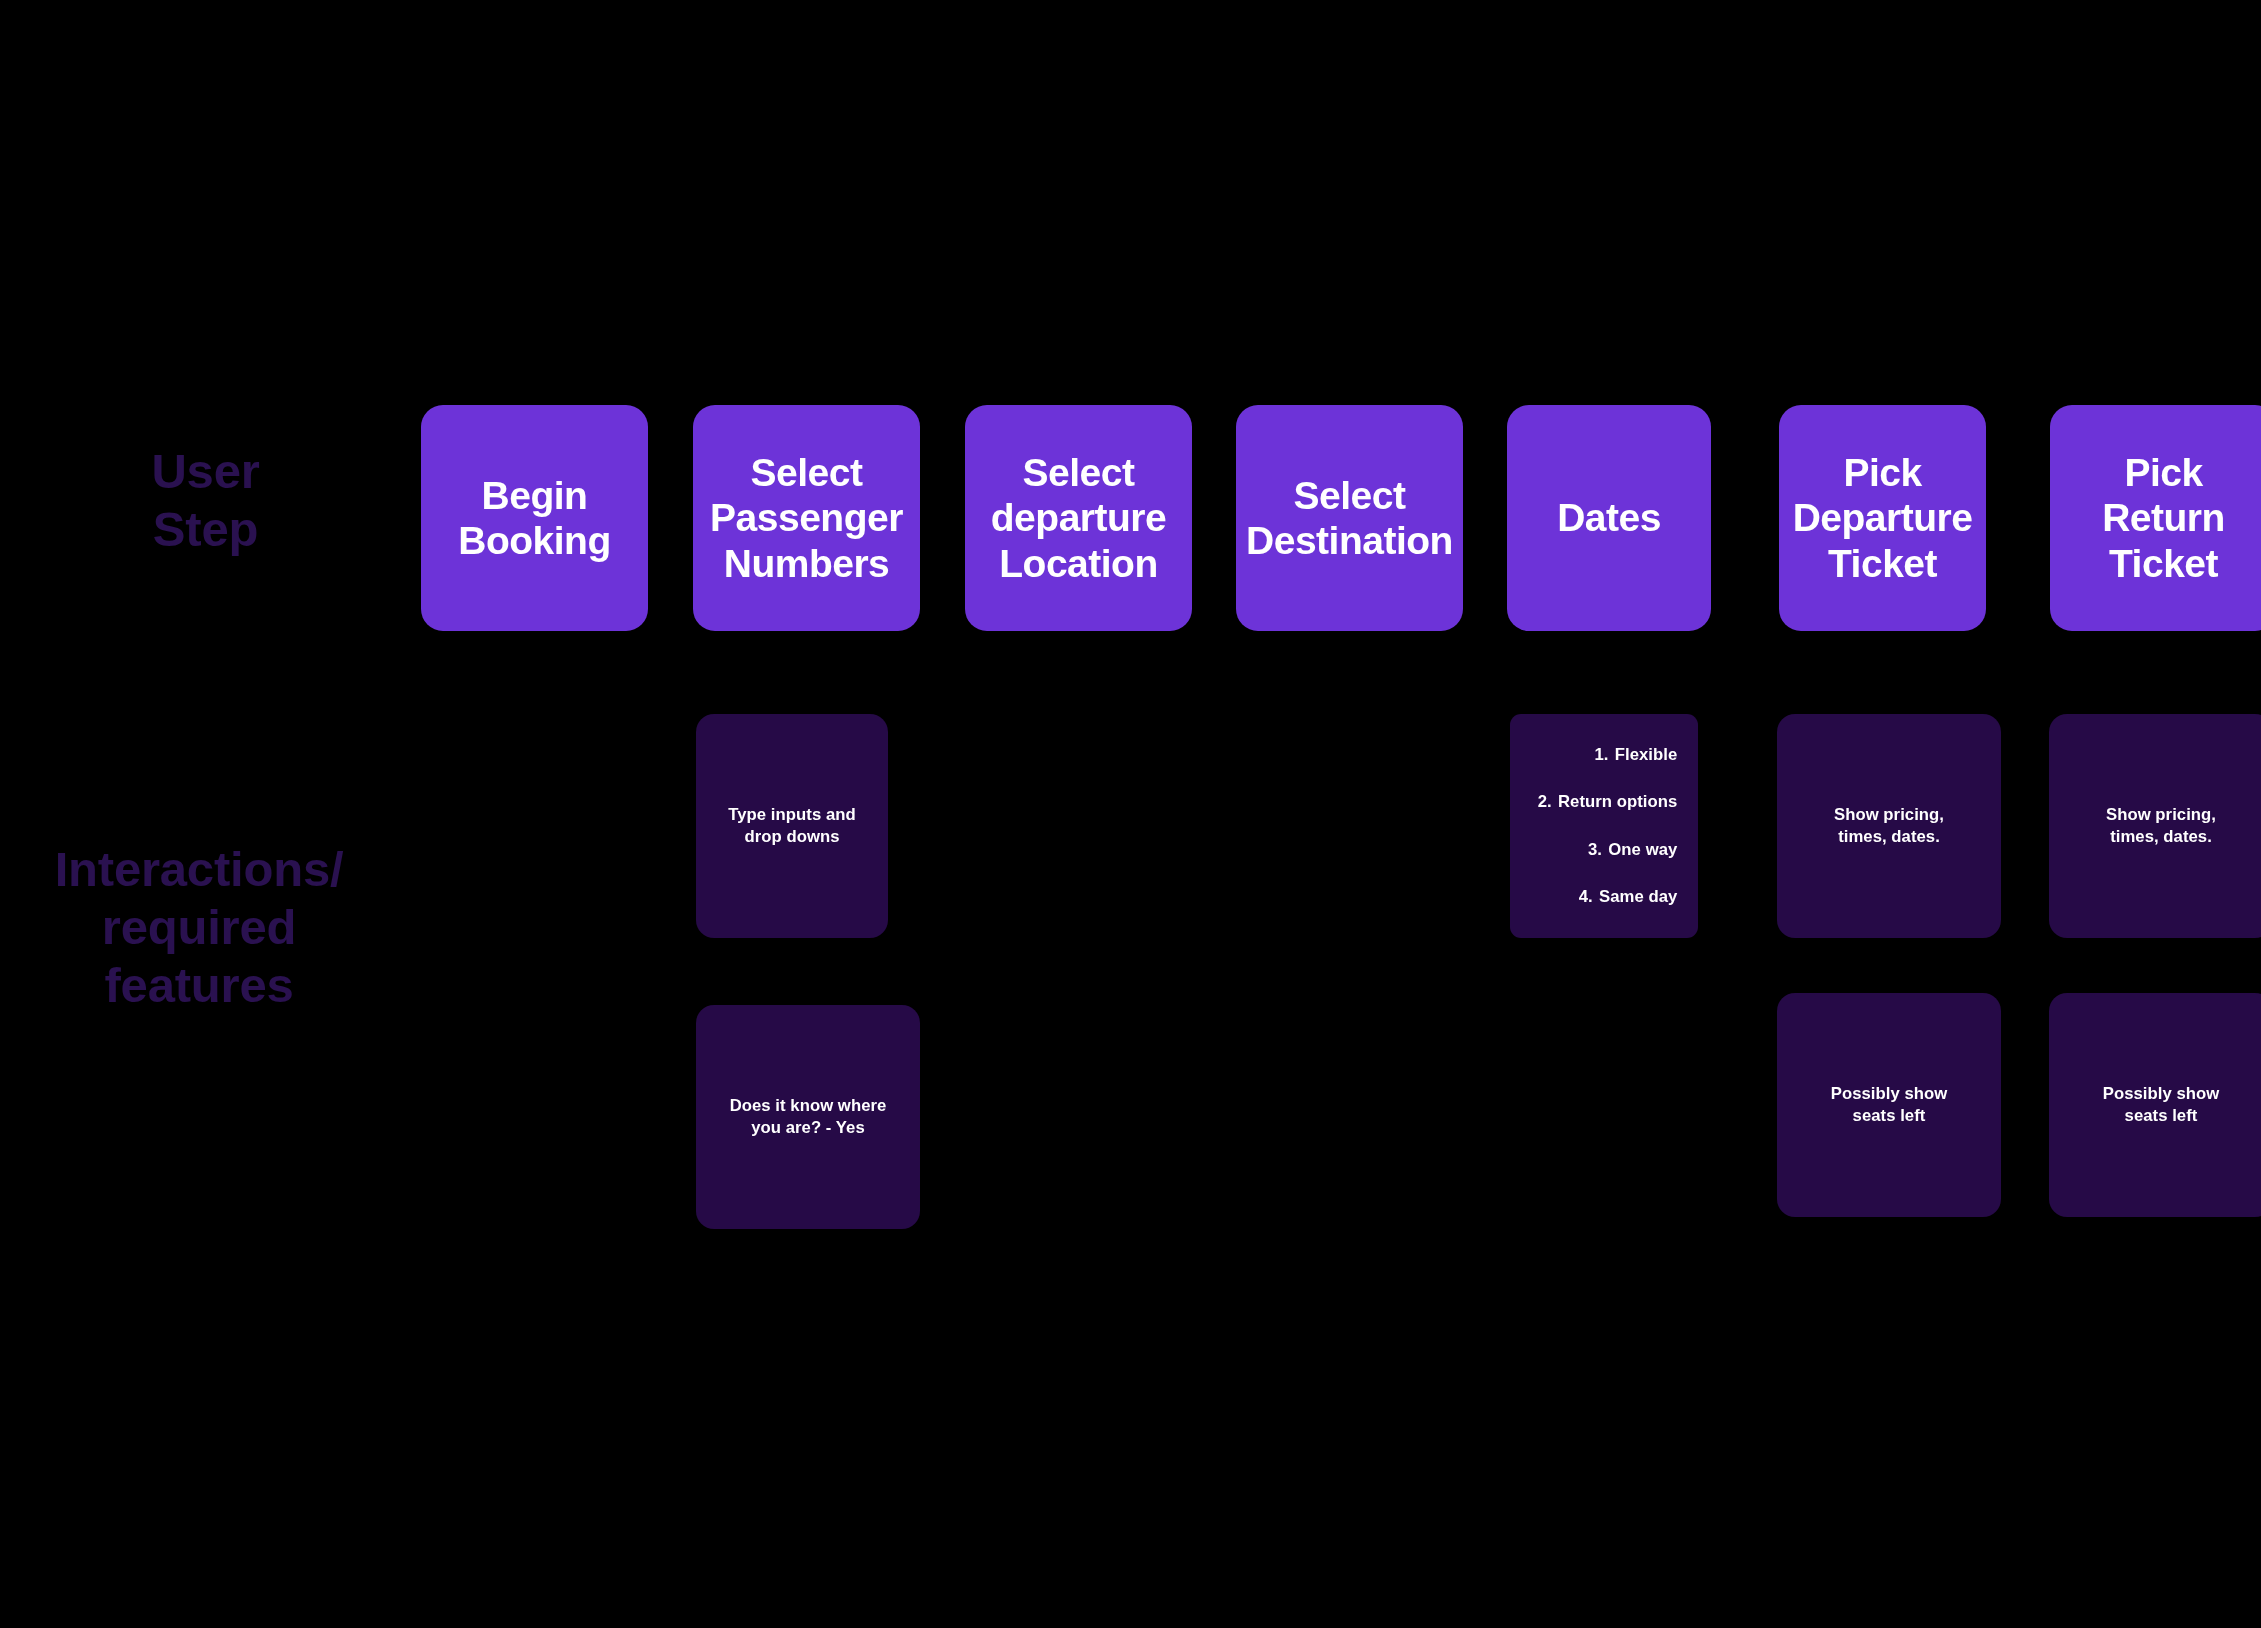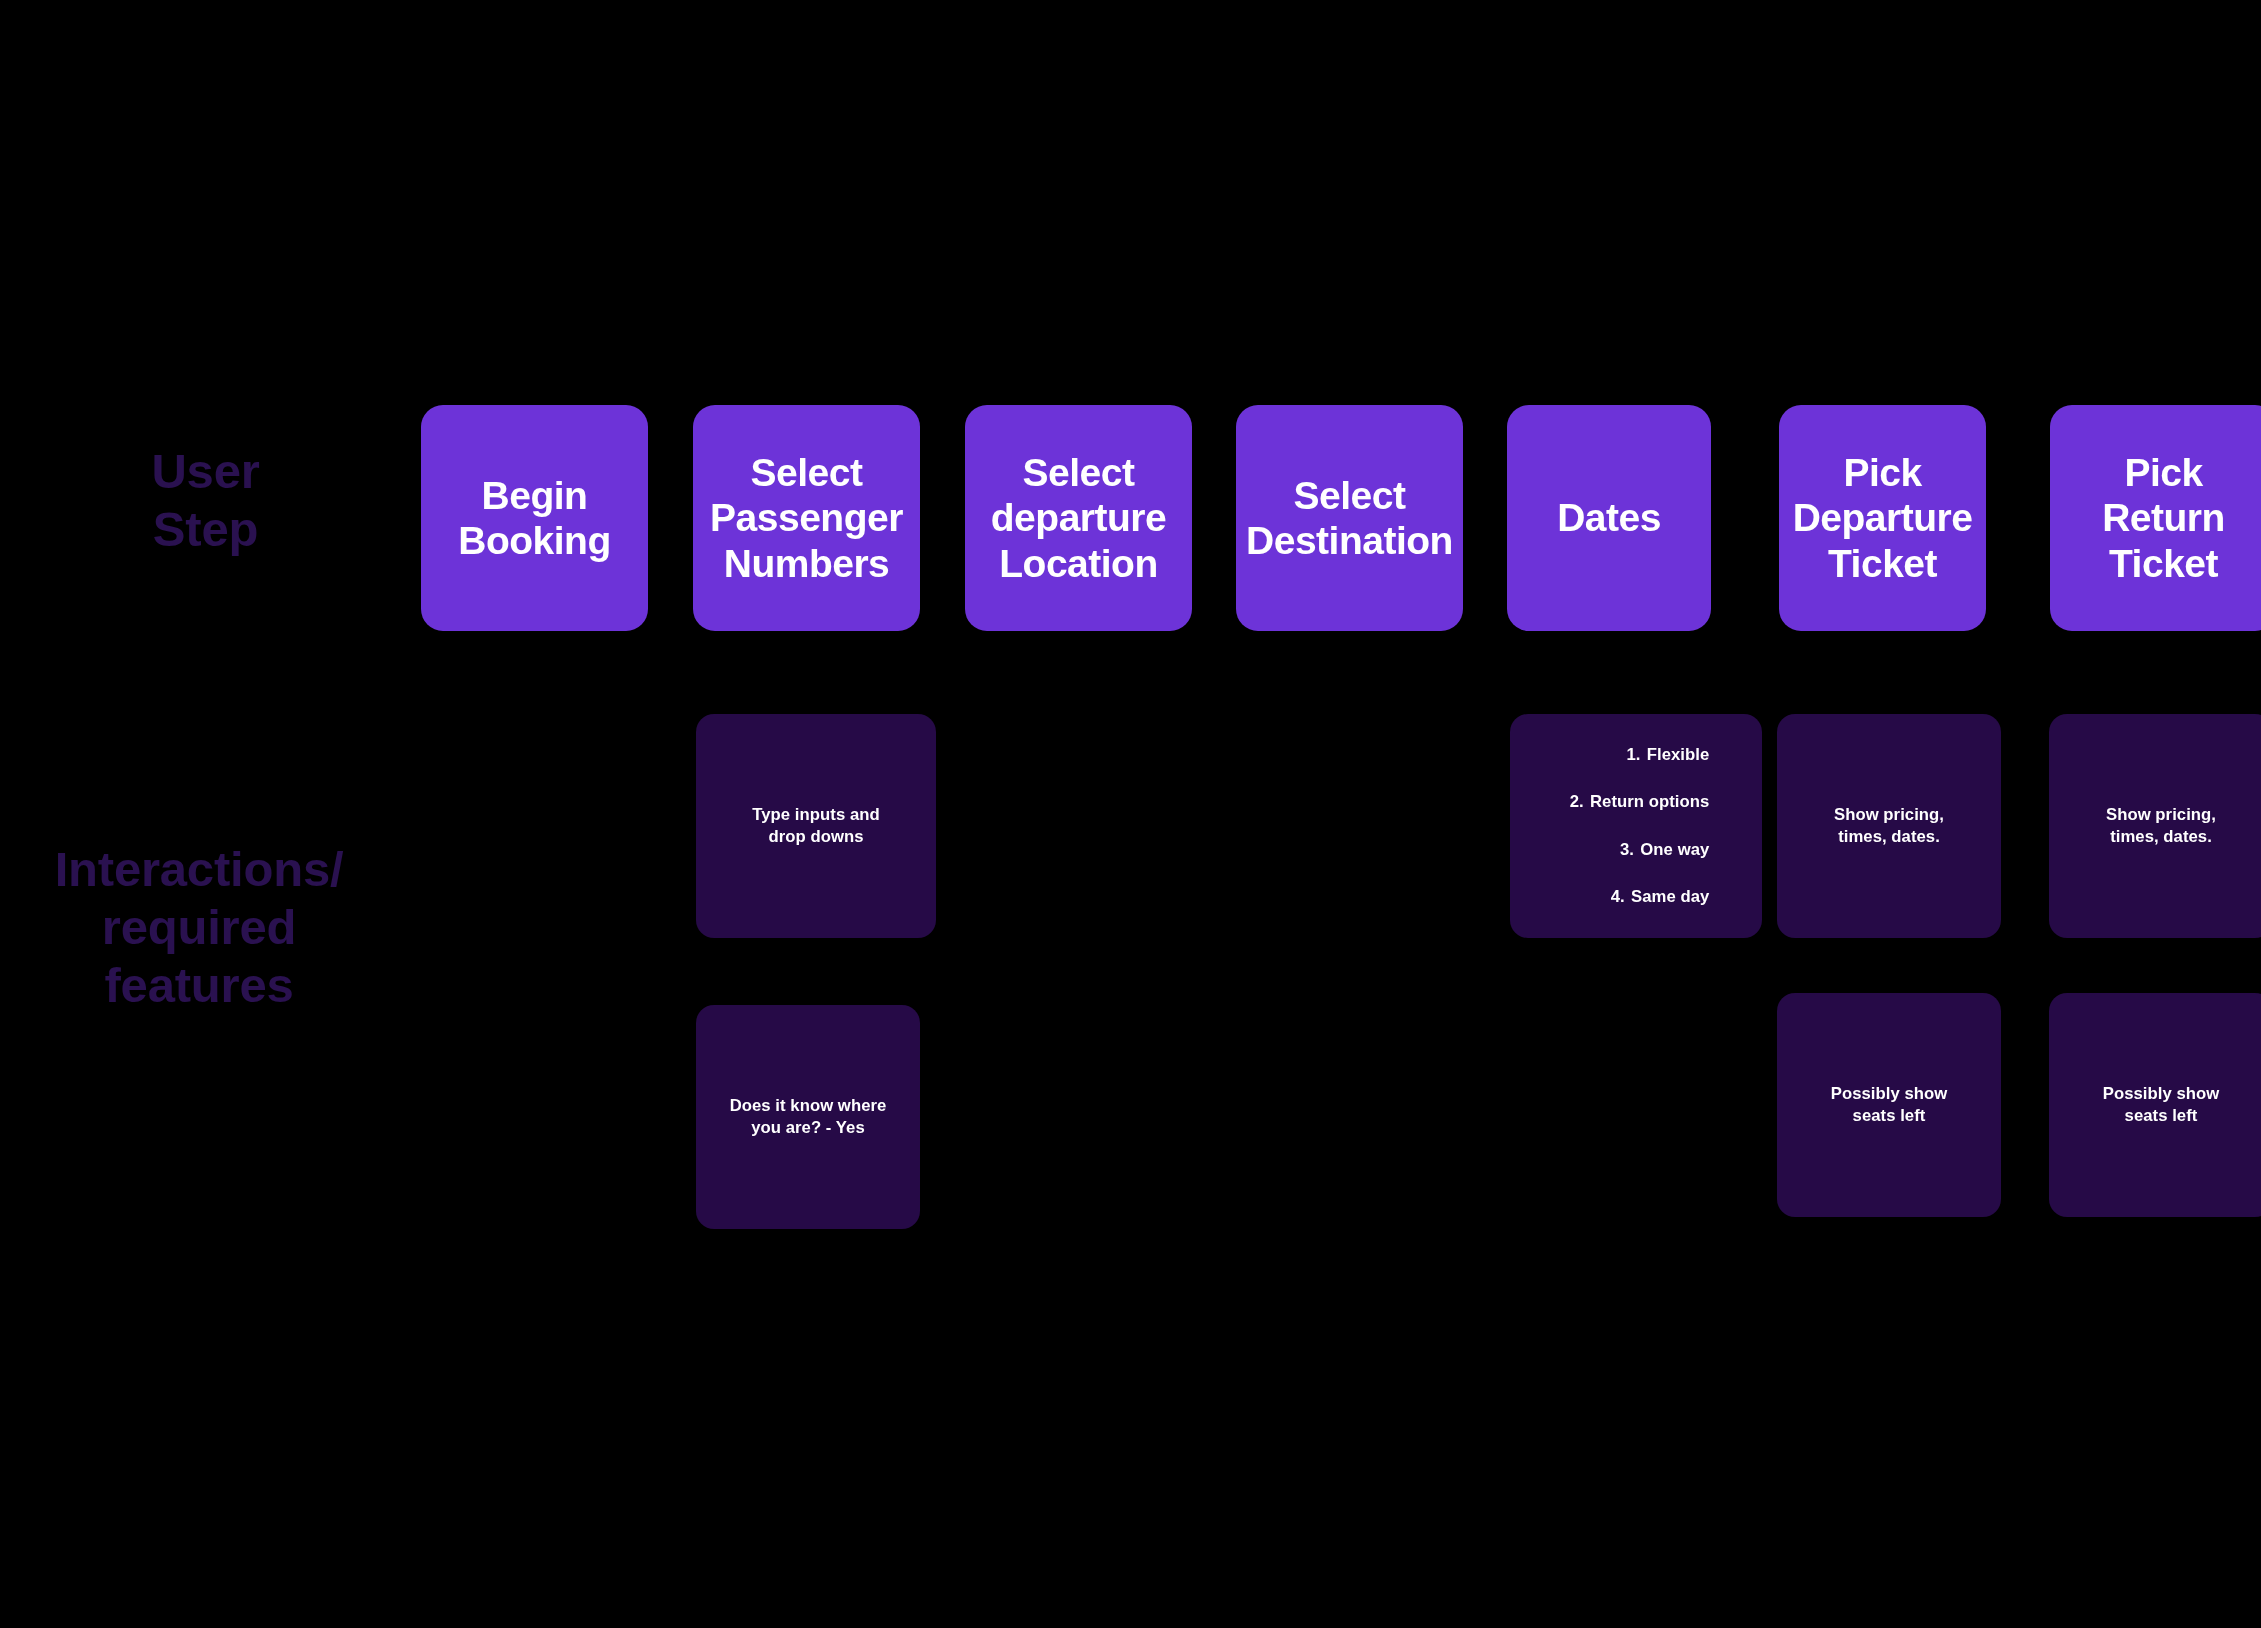--- a/index.html
+++ b/index.html
@@ -143,24 +143,24 @@
 
   <div class="card step-card" style="left:1507px; width:204px;">Dates</div>
 
   <div class="card step-card" style="left:1779px; width:207px;">Pick
 Departure
 Ticket</div>
 
   <div class="card step-card" style="left:2050px; width:227px;">Pick Return
 Ticket</div>
 
-  <div class="card detail-card detail-row-1" style="left:696px; width:240px;">Type inputs and
+  <div class="card detail-card detail-row-1" style="left:696px; width:192px;">Type inputs and
 drop downs</div>
 
-  <div class="card detail-card detail-row-1 list-card" style="left:1510px; width:252px;">
+  <div class="card detail-card detail-row-1 list-card" style="left:1510px; width:188px;border-radius:11px;">
     <ul class="num-list">
       <li>
         <span class="n">1.</span><span class="t">Flexible</span>
       </li>
       <li>
         <span class="n">2.</span><span class="t">Return options</span>
       </li>
       <li>
         <span class="n">3.</span><span class="t">One way</span>
       </li>

